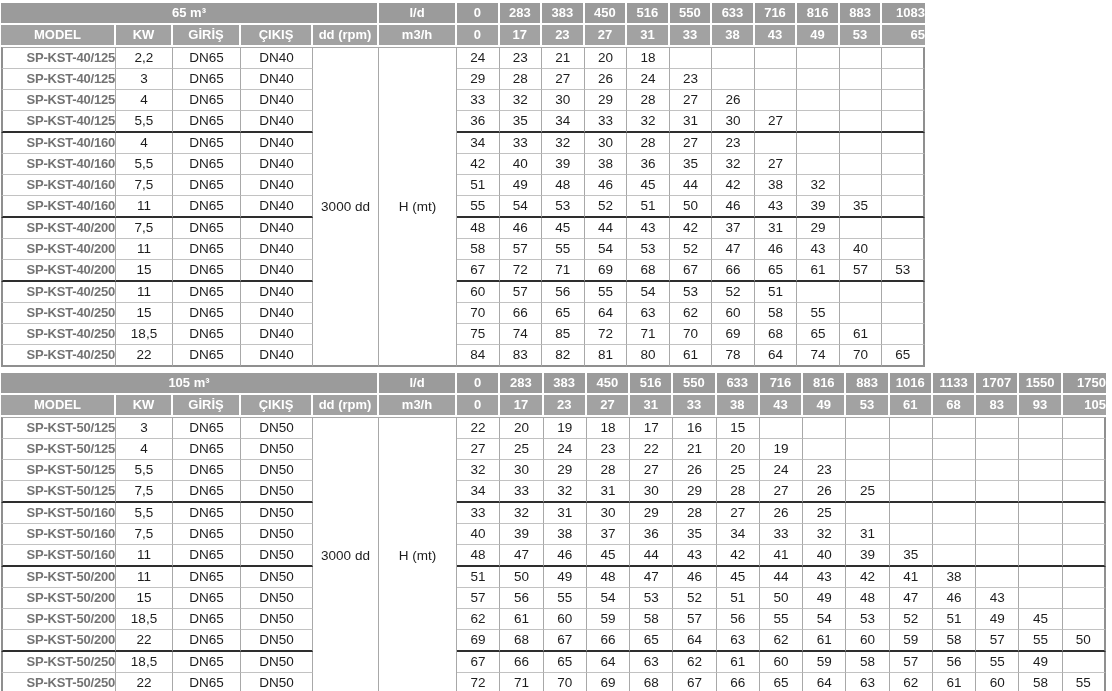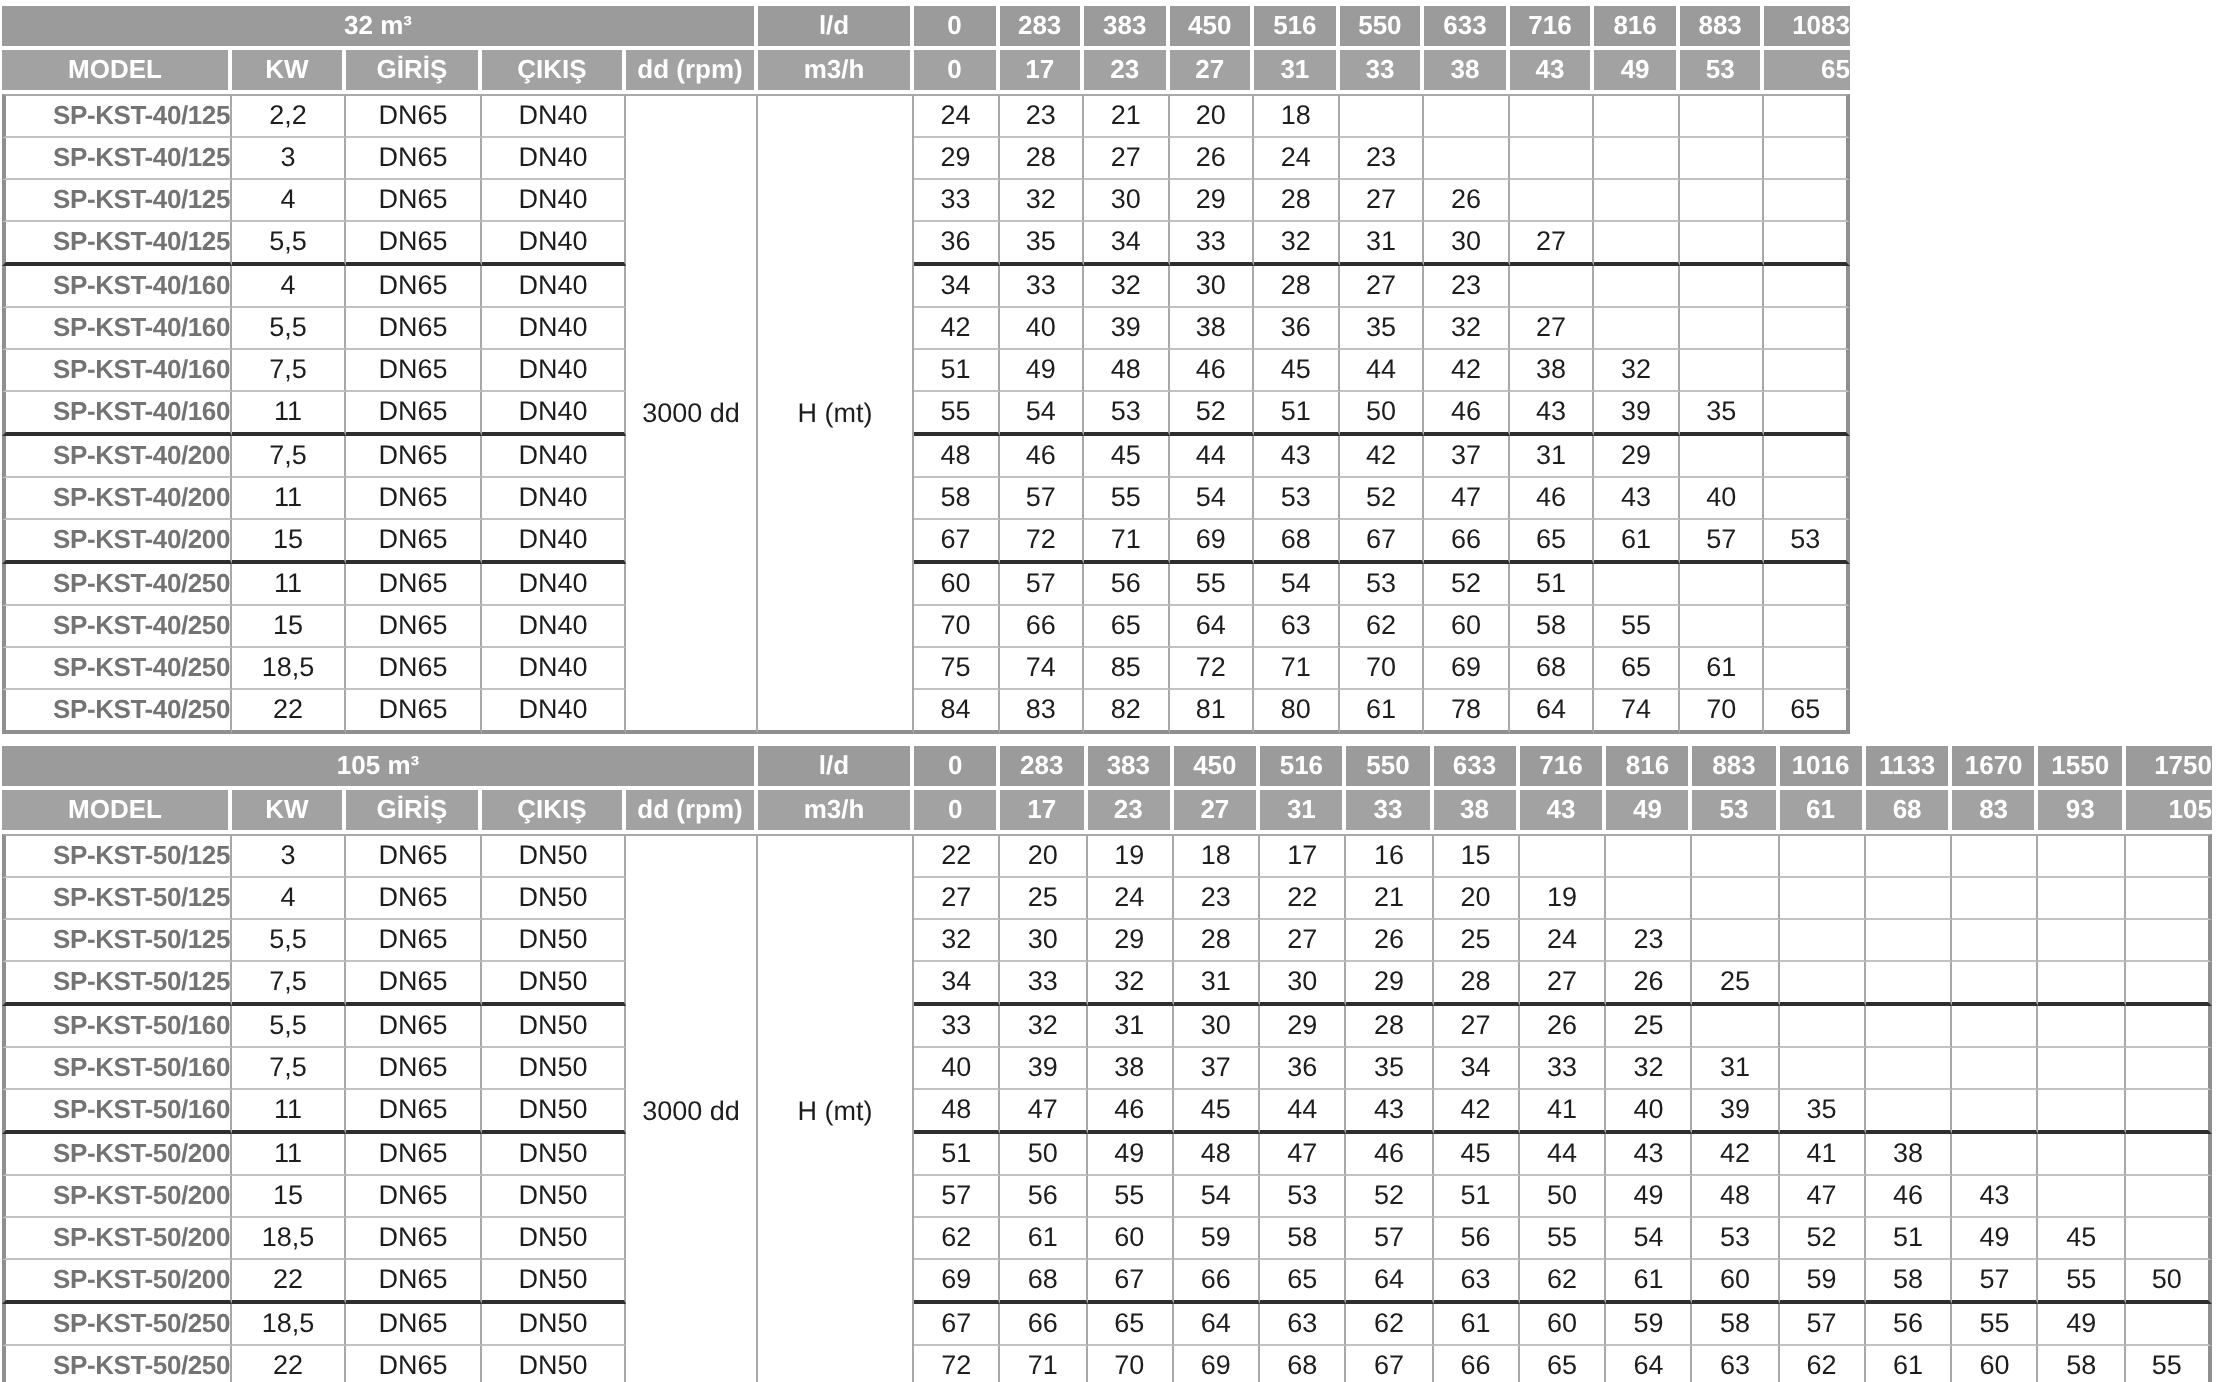--- a/index.html
+++ b/index.html
@@ -58,21 +58,21 @@
           <col>
           <col>
           <col>
           <col>
           <col>
           <col>
           <col>
         </colgroup>
         <thead>
           <tr class="toprow">
-            <th class="title" colspan="5">32 m³</th>
+            <th class="title" colspan="5">65 m³</th>
             <th class="ld">l/d</th>
             <th class="flow">0</th>
             <th class="flow">283</th>
             <th class="flow">383</th>
             <th class="flow">450</th>
             <th class="flow">516</th>
             <th class="flow">550</th>
             <th class="flow">633</th>
             <th class="flow">716</th>
             <th class="flow">816</th>
@@ -393,21 +393,21 @@
             <th class="flow">383</th>
             <th class="flow">450</th>
             <th class="flow">516</th>
             <th class="flow">550</th>
             <th class="flow">633</th>
             <th class="flow">716</th>
             <th class="flow">816</th>
             <th class="flow">883</th>
             <th class="flow">1016</th>
             <th class="flow">1133</th>
-            <th class="flow">1670</th>
+            <th class="flow">1707</th>
             <th class="flow">1550</th>
             <th class="flow">1750</th>
           </tr>
           <tr class="subrow">
             <th>MODEL</th>
             <th>KW</th>
             <th>GİRİŞ</th>
             <th>ÇIKIŞ</th>
             <th>dd (rpm)</th>
             <th>m3/h</th>

